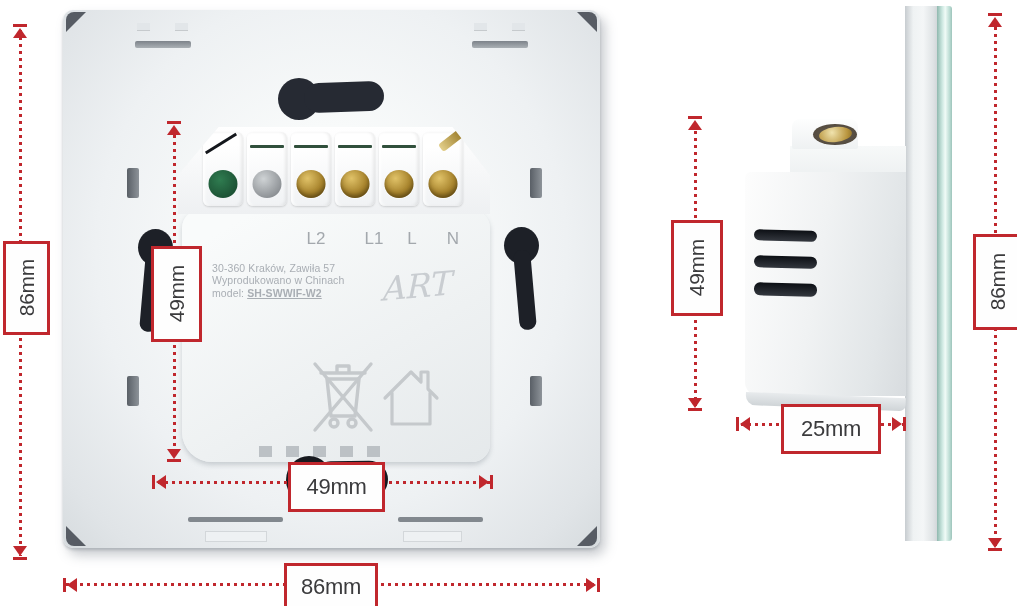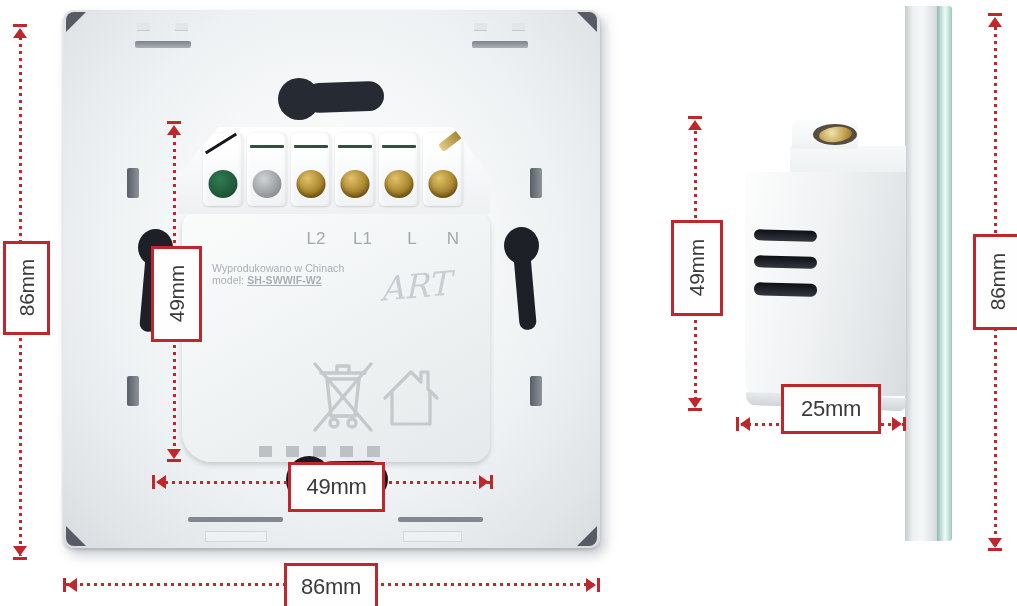--- a/index.html
+++ b/index.html
@@ -159,25 +159,26 @@
       <div class="greenline"></div>
       <div class="screw screw-brass"></div>
     </div>
     <div class="cell" style="left:245px;">
       <div class="diag-brass"></div>
       <div class="screw screw-brass"></div>
     </div>
   </div>
 
   <span class="tlabel" style="left:302px;">L2</span>
-  <span class="tlabel" style="left:344px;text-align:right;">L1</span>
+  <span class="tlabel" style="left:360px;">L1</span>
   <span class="tlabel" style="left:398px;">L</span>
   <span class="tlabel" style="left:439px;">N</span>
 
   <div class="abs print">
+    <div>30-360 Kraków, Zawiła 57</div>
     <div>Wyprodukowano w Chinach</div>
     <div><span>model: </span><b>SH-SWWIF-W2</b></div>
   </div>
   <div class="abs brand">ART</div>
 
   <svg class="abs" style="left:311px;top:359px;" width="64" height="76" viewBox="0 0 64 76">
     <g fill="none" stroke="#c5c9cc" stroke-width="3.4" stroke-linecap="round" stroke-linejoin="round">
       <path d="M26 13 L26 7 L38 7 L38 13"></path>
       <path d="M10 14 L54 14"></path>
       <path d="M16 20 L20 57 L44 57 L48 20 Z"></path>
@@ -250,21 +251,21 @@
   <div class="abs barh" style="left:688px;top:408px;"></div>
   <div class="abs dlabel vert" style="left:671px;top:220px;width:46px;height:90px;">
       <span>49mm</span>
     </div>
 
   <div class="abs dlh" style="left:741px;top:423px;width:164px;"></div>
   <div class="abs barv" style="left:736px;top:417px;"></div>
   <div class="abs arr a-lf" style="left:740px;top:417px;"></div>
   <div class="abs arr a-rt" style="left:892px;top:417px;"></div>
   <div class="abs barv" style="left:903px;top:417px;"></div>
-  <div class="abs dlabel" style="left:781px;top:384px;width:94px;height:44px;">
+  <div class="abs dlabel" style="left:781px;top:404px;width:94px;height:44px;">
       <span>25mm</span>
     </div>
 
   <div class="abs dlv" style="left:994px;top:20px;height:526px;"></div>
   <div class="abs barh" style="left:988px;top:13px;"></div>
   <div class="abs arr a-up" style="left:988px;top:17px;"></div>
   <div class="abs arr a-dn" style="left:988px;top:538px;"></div>
   <div class="abs barh" style="left:988px;top:548px;"></div>
   <div class="abs dlabel vert" style="left:973px;top:234px;width:44px;height:90px;">
       <span>86mm</span>

